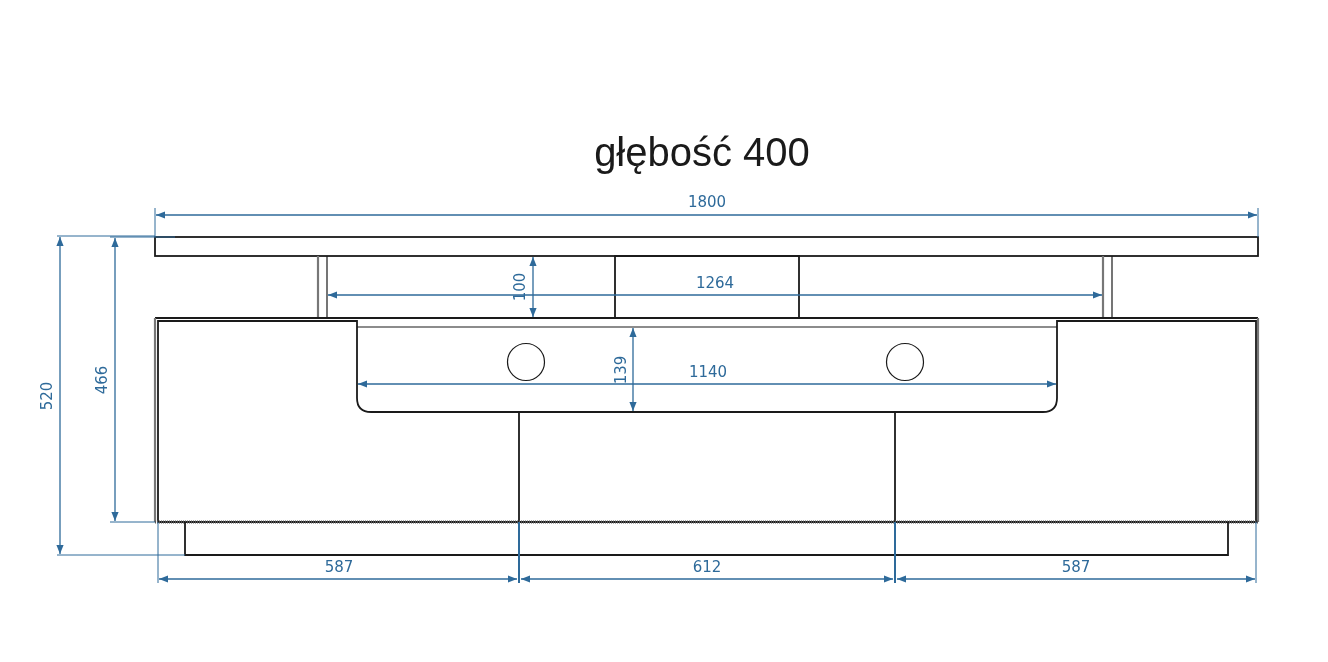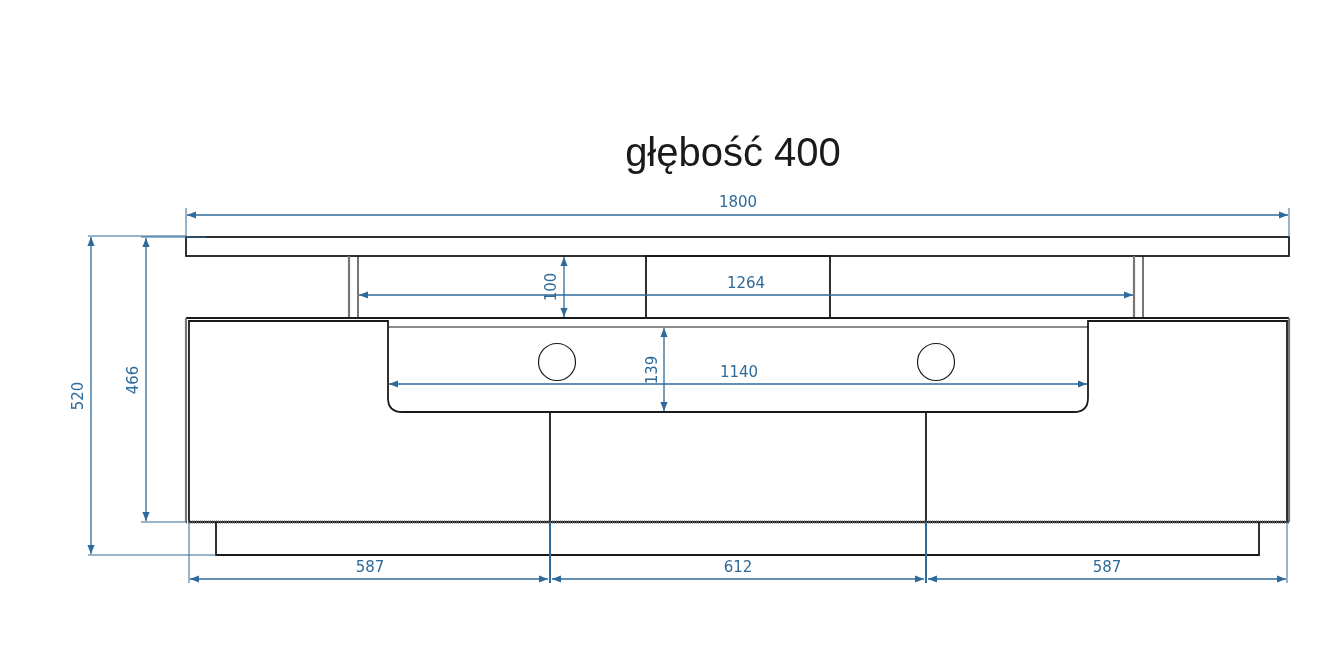--- a/index.html
+++ b/index.html
@@ -1,17 +1,17 @@
 <!DOCTYPE html>
 <html><head>
 <meta charset="utf-8">
 <style>
   html, body { margin:0; padding:0; background:#ffffff; }
   body { width:1328px; height:662px; overflow:hidden; font-family:"DejaVu Sans", sans-serif; }
-  #stage { position:relative; width:1072px; height:662px;margin-left:31px; }
+  #stage { position:relative; width:1072px; height:662px; }
   svg { position:absolute; left:0; top:0; }
   .title { font-family:"Liberation Sans", sans-serif; font-size:40px; fill:#1a1a1a; }
   .dim { font-family:"DejaVu Sans", sans-serif; font-size:15px; fill:#2e6a9a; }
   .dl { stroke:#2e6a9a; stroke-width:1.3; fill:none; }
   .dlb { stroke:#2e6a9a; stroke-width:2; fill:none; }
   .ext { stroke:#2e6a9a; stroke-width:1; fill:none; }
   .obj { stroke:#1a1a1a; stroke-width:1.8; fill:none; }
   .objg { stroke:#777; stroke-width:2.2; fill:none; }
   .thin { stroke:#1a1a1a; stroke-width:1.2; fill:none; }
   .dot { stroke:#555; stroke-width:3; stroke-dasharray:1 1; fill:none; }

